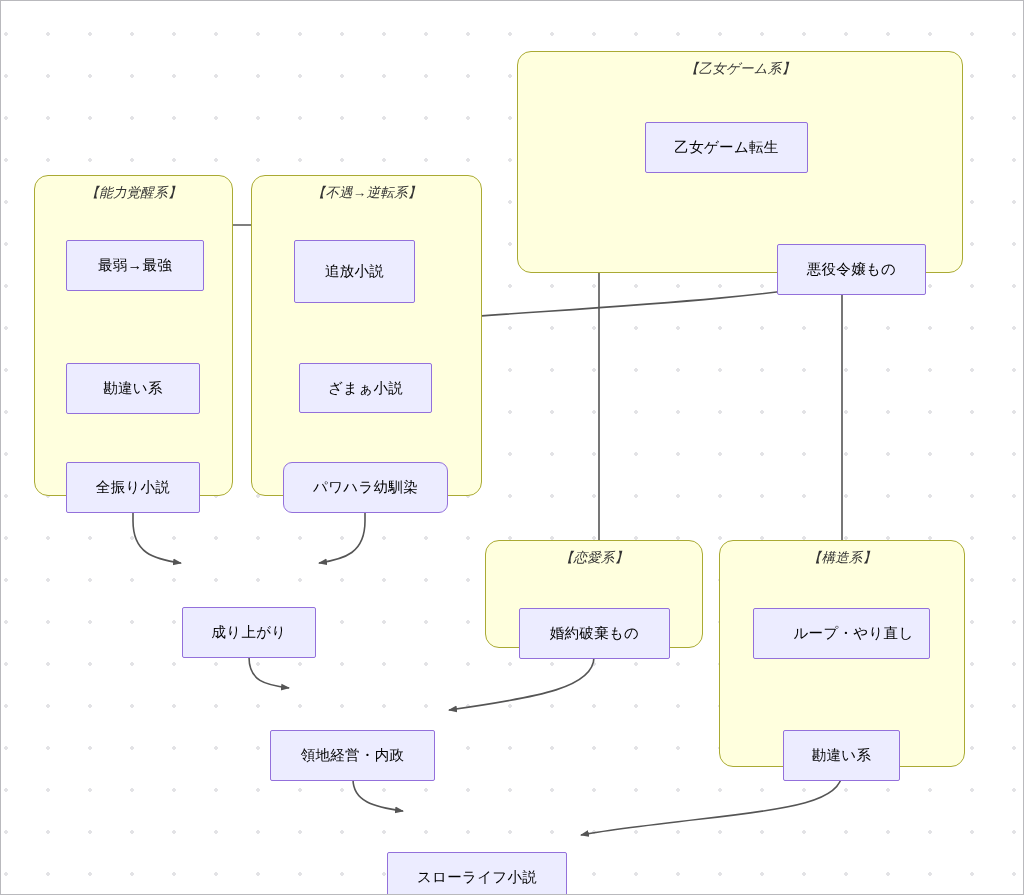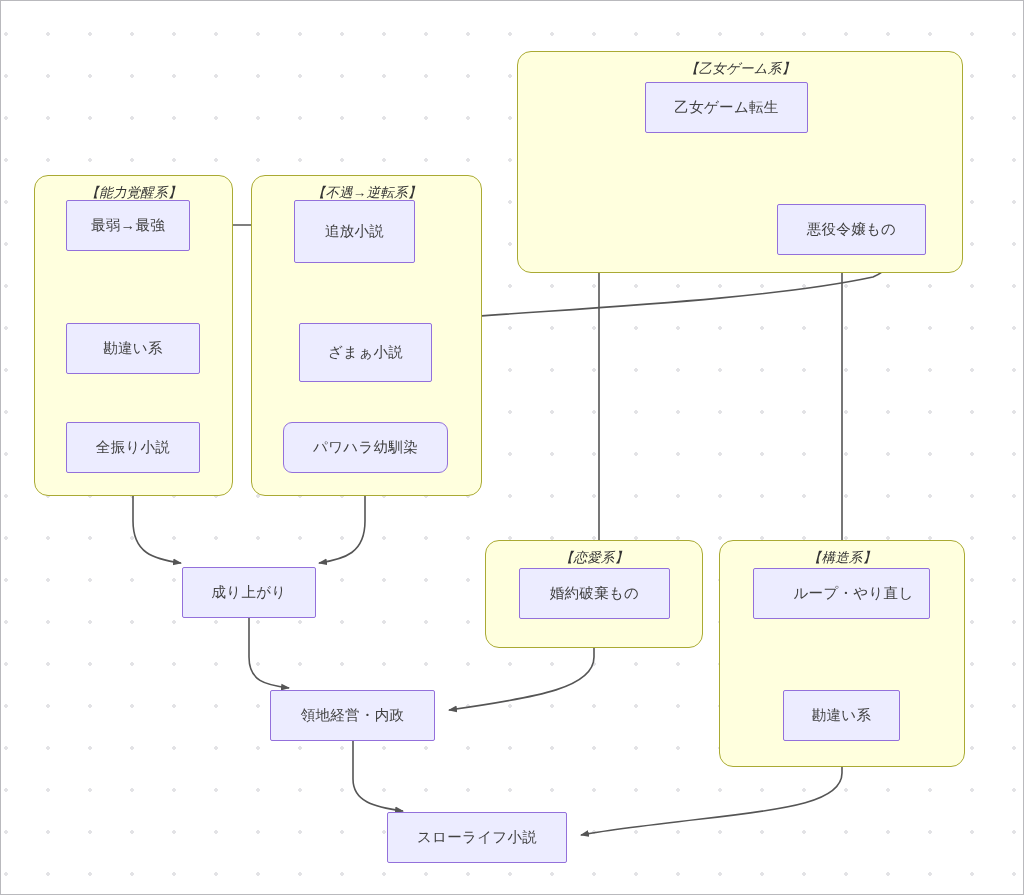--- a/index.html
+++ b/index.html
@@ -52,23 +52,24 @@
   .node {
     position: absolute;
     box-sizing: border-box;
     background: #ececff;
     border: 1px solid #9370db;
     border-radius: 2px;
     display: flex;
     align-items: center;
     justify-content: center;
     font-size: 14.5px;
-    color: #404040;
+    color: #000000;
     white-space: nowrap;
     letter-spacing: .3px;
+    margin-top: 40px;
   }
 </style>
 </head>
 <body>
 
 <div id="canvas">
 
   <svg id="edge-layer" viewBox="0 0 1024 895" width="1024" height="895">
     <defs>
       <marker id="ah" markerWidth="10" markerHeight="10" refX="8" refY="4" orient="auto" markerUnits="userSpaceOnUse">
@@ -124,29 +125,29 @@
   </div>
 
   <div class="cluster" style="left:484px; top:539px; width:218px; height:108px;">
     <div class="cluster-title">【恋愛系】</div>
   </div>
 
   <div class="cluster" style="left:718px; top:539px; width:246px; height:227px;">
     <div class="cluster-title">【構造系】</div>
   </div>
 
-  <div class="node" style="left:65px; top:199px; width:124px; height:51px;">最弱→最強</div>
+  <div class="node" style="left:65px; top:199px; width:138px; height:51px;">最弱→最強</div>
 
   <div class="node" style="left:65px; top:322px; width:134px; height:51px;">勘違い系</div>
 
   <div class="node" style="left:65px; top:421px; width:134px; height:51px;">全振り小説</div>
 
   <div class="node" style="left:293px; top:199px; width:121px; height:63px;text-align:center;">追放小説</div>
 
-  <div class="node" style="left:298px; top:322px; width:133px; height:59px;">ざまぁ小説</div>
+  <div class="node" style="left:298px; top:322px; width:133px; height:50px;">ざまぁ小説</div>
 
   <div class="node" style="left:282px; top:421px; width:165px; height:51px;border-radius:9px;">パワハラ幼馴染</div>
 
   <div class="node" style="left:644px; top:81px; width:163px; height:51px;">乙女ゲーム転生</div>
 
   <div class="node" style="left:776px; top:203px; width:149px; height:51px;">悪役令嬢もの</div>
 
   <div class="node" style="left:518px; top:567px; width:151px; height:51px;">婚約破棄もの</div>
 
   <div class="node" style="left:752px; top:567px; width:177px; height:51px;padding-left:24px;">ループ・やり直し</div>

